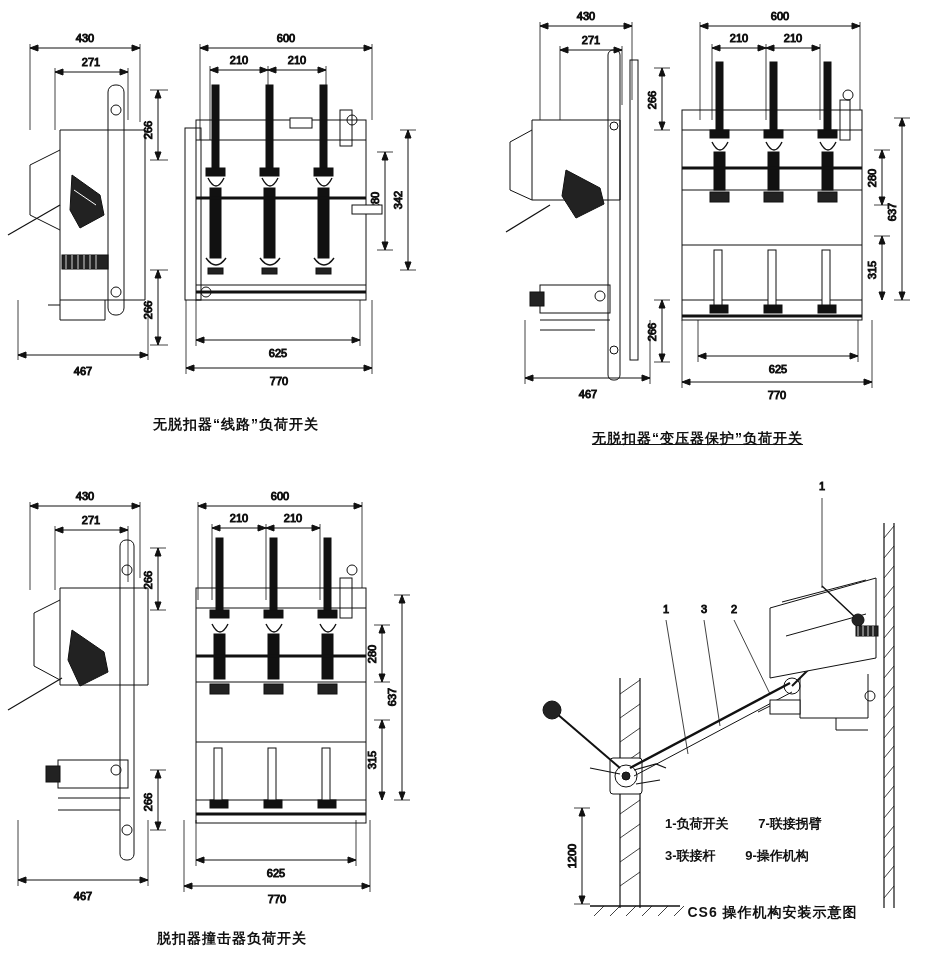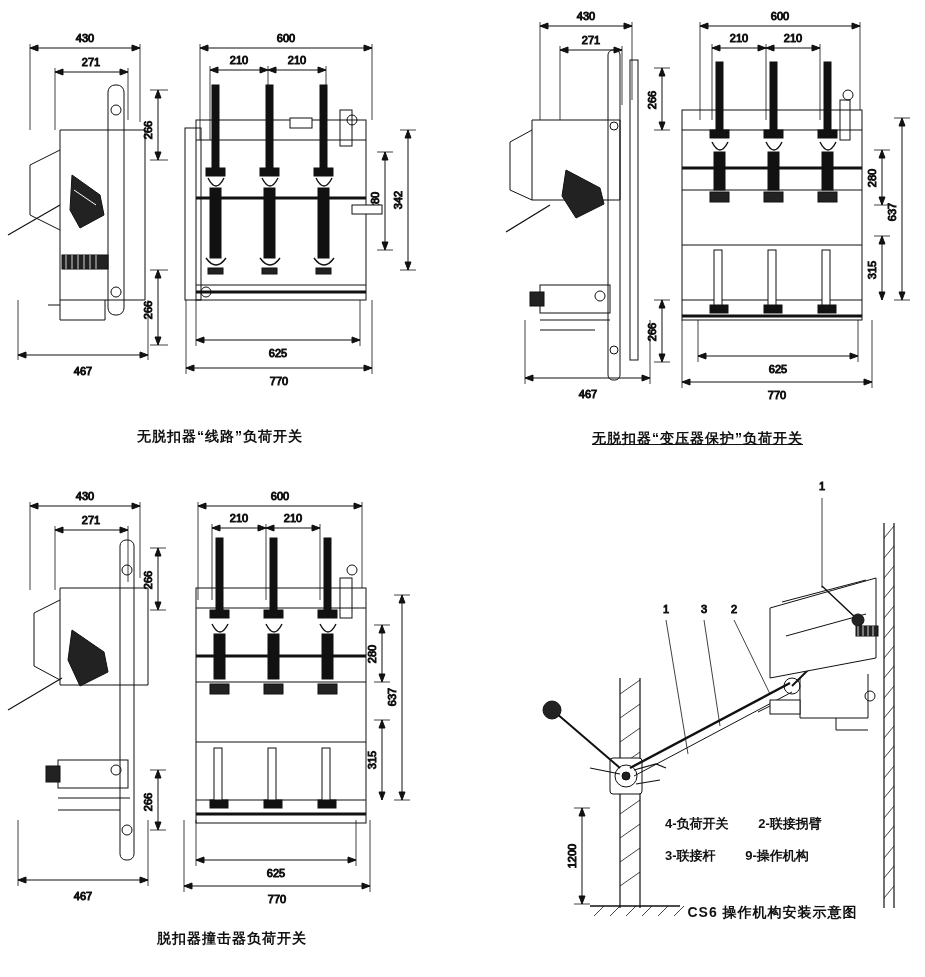--- a/index.html
+++ b/index.html
@@ -123,21 +123,21 @@
     <path d="M196 198 L366 198" stroke-width="3"></path>
     <path d="M196 292 L366 292" stroke-width="3"></path>
     <rect x="290" y="118" width="22" height="10" fill="#fff"></rect>
     <rect x="340" y="110" width="12" height="36"></rect>
     <rect x="352" y="205" width="30" height="9" fill="#fff"></rect>
     <circle cx="352" cy="120" r="5"></circle>
     <circle cx="206" cy="292" r="5"></circle>
   </g>
 </svg>
 </div>
-<div class="caption" style="left:0;top:428px;width:440px;">无脱扣器“线路”负荷开关</div>
+<div class="caption" style="left:0;top:416px;width:440px;padding-left:16px;">无脱扣器“线路”负荷开关</div>
 
 <div class="panel" style="left:470px;top:0;width:455px;height:420px;">
 <svg width="455" height="420" viewBox="0 0 455 420">
   <g stroke="#111" fill="none" stroke-width="1">
     <line x1="70" y1="26" x2="162" y2="26"></line>
     <path d="M70 22 L70 120 M162 22 L162 100" stroke-width=".8"></path>
     <path d="M70 26 l8 -3 v6 z M162 26 l-8 -3 v6 z" fill="#111"></path>
     <text class="dim" x="116" y="20" text-anchor="middle">430</text>
     <line x1="90" y1="50" x2="152" y2="50"></line>
     <path d="M90 46 L90 120 M152 46 L152 105" stroke-width=".8"></path>
@@ -419,22 +419,22 @@
     <path d="M234 152 L250 258" stroke-width=".8"></path>
     <text class="dim" x="234" y="145" text-anchor="middle">3</text>
     <path d="M264 152 L300 226" stroke-width=".8"></path>
     <text class="dim" x="264" y="145" text-anchor="middle">2</text>
   </g>
 </svg>
 </div>
 
 <div class="legend" style="left:665px;top:815px;">
   <div>
-    <span>4-负荷开关</span>
-    <span class="l2">2-联接拐臂</span>
+    <span>1-负荷开关</span>
+    <span class="l2">7-联接拐臂</span>
   </div>
   <div>
     <span>3-联接杆</span>
     <span class="l2">9-操作机构</span>
   </div>
 </div>
 
 <div class="caption" style="left:620px;top:904px;width:305px;">CS6 操作机构安装示意图</div>
 
 </body></html>

